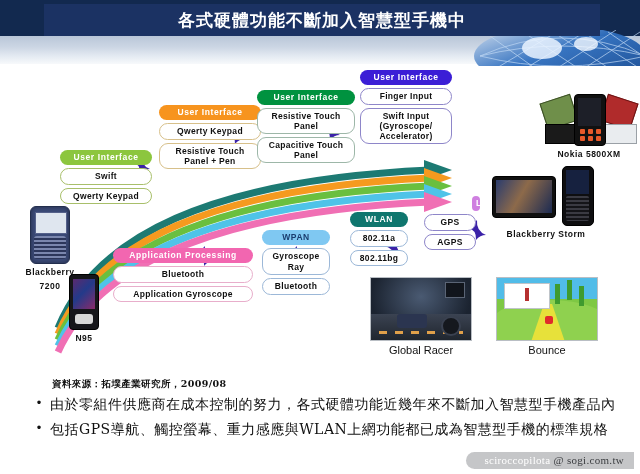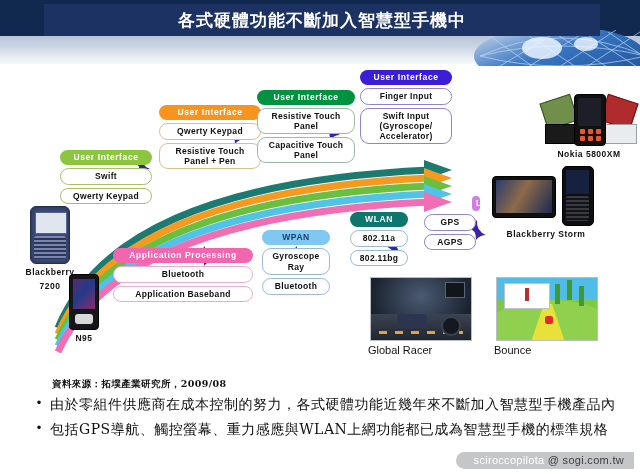--- a/index.html
+++ b/index.html
@@ -69,21 +69,21 @@
   .b-purple .itm{border-color:#8e86c9;}
   .b-pink .itm{border-color:#e8aecb;}
   .b-blue .itm{border-color:#9cb8d8;}
 
   
   .dev{position:absolute;z-index:3;text-align:center;}
   .dev .cap{
     font-size:8.5px;color:#111;font-weight:bold;margin-top:3px;
     letter-spacing:.5px;line-height:10px;white-space:nowrap;
   }
-  .shot{position:absolute;z-index:3;}
+  .shot{position:absolute;z-index:3;text-align:center;}
   .shot .cap{font-size:11px;color:#111;margin-top:3px;font-weight:normal;}
 
   
   .ph{position:relative;margin:0 auto;}
   .ph-bb{width:38px;height:56px;border-radius:6px;background:#3b4a77;
          border:1px solid #232e4d;box-shadow:inset 0 0 4px rgba(0,0,0,.4);}
   .ph-bb .scr{position:absolute;left:4px;top:5px;width:30px;height:20px;background:#dfe6ef;border:1px solid #55618a;}
   .ph-bb .kb{position:absolute;left:3px;top:29px;width:32px;height:23px;
              background:repeating-linear-gradient(to bottom,#7a86ad 0 2px,#2c365a 2px 4px);border-radius:3px;}
   .ph-n95{width:28px;height:54px;border-radius:4px;background:#16161a;border:1px solid #000;}
@@ -145,21 +145,21 @@
   .bullet{display:flex;margin-bottom:4px;}
   .bullet .dot{width:22px;text-align:center;font-size:13px;line-height:18px;color:#111;flex:0 0 22px;}
   .bullet .txt{
     font-size:14px;line-height:21px;color:#101010;
     font-family:"DejaVu Serif","Liberation Serif",serif;letter-spacing:.5px;
   }
   .watermark{
     position:absolute;right:6px;bottom:5px;z-index:7;
     background:rgba(150,152,155,.55);color:#fff;border-radius:11px 0 0 11px;
     padding:2px 10px 3px 18px;font-size:11px;letter-spacing:.3px;
-    font-family:Liberation Sans, sans-serif;
+    font-family:Liberation Serif, serif;
   }
   .wm-dark{color:#3b3d40;}
 </style>
 </head>
 <body>
 
 <div id="slide">
 
   <div class="topstrip"></div>
   <div class="bannerband"></div>
@@ -242,21 +242,21 @@
 
   <div class="grp b-purple" style="left:360px;top:70px;width:92px;">
     <div class="hdr h-purple">User Interface</div>
     <div class="itm">Finger Input</div>
     <div class="itm tall">Swift Input (Gyroscope/ Accelerator)</div>
   </div>
 
   <div class="grp b-pink" style="left:113px;top:248px;width:140px;">
     <div class="hdr h-pink">Application Processing</div>
     <div class="itm">Bluetooth</div>
-    <div class="itm">Application Baseband</div>
+    <div class="itm">Application Gyroscope</div>
   </div>
 
   <div class="grp b-blue" style="left:262px;top:230px;width:68px;">
     <div class="hdr h-wpan">WPAN</div>
     <div class="itm">Gyroscope Ray</div>
     <div class="itm">Bluetooth</div>
   </div>
 
   <div class="grp b-blue" style="left:350px;top:212px;width:58px;">
     <div class="hdr h-wlan">WLAN</div>

